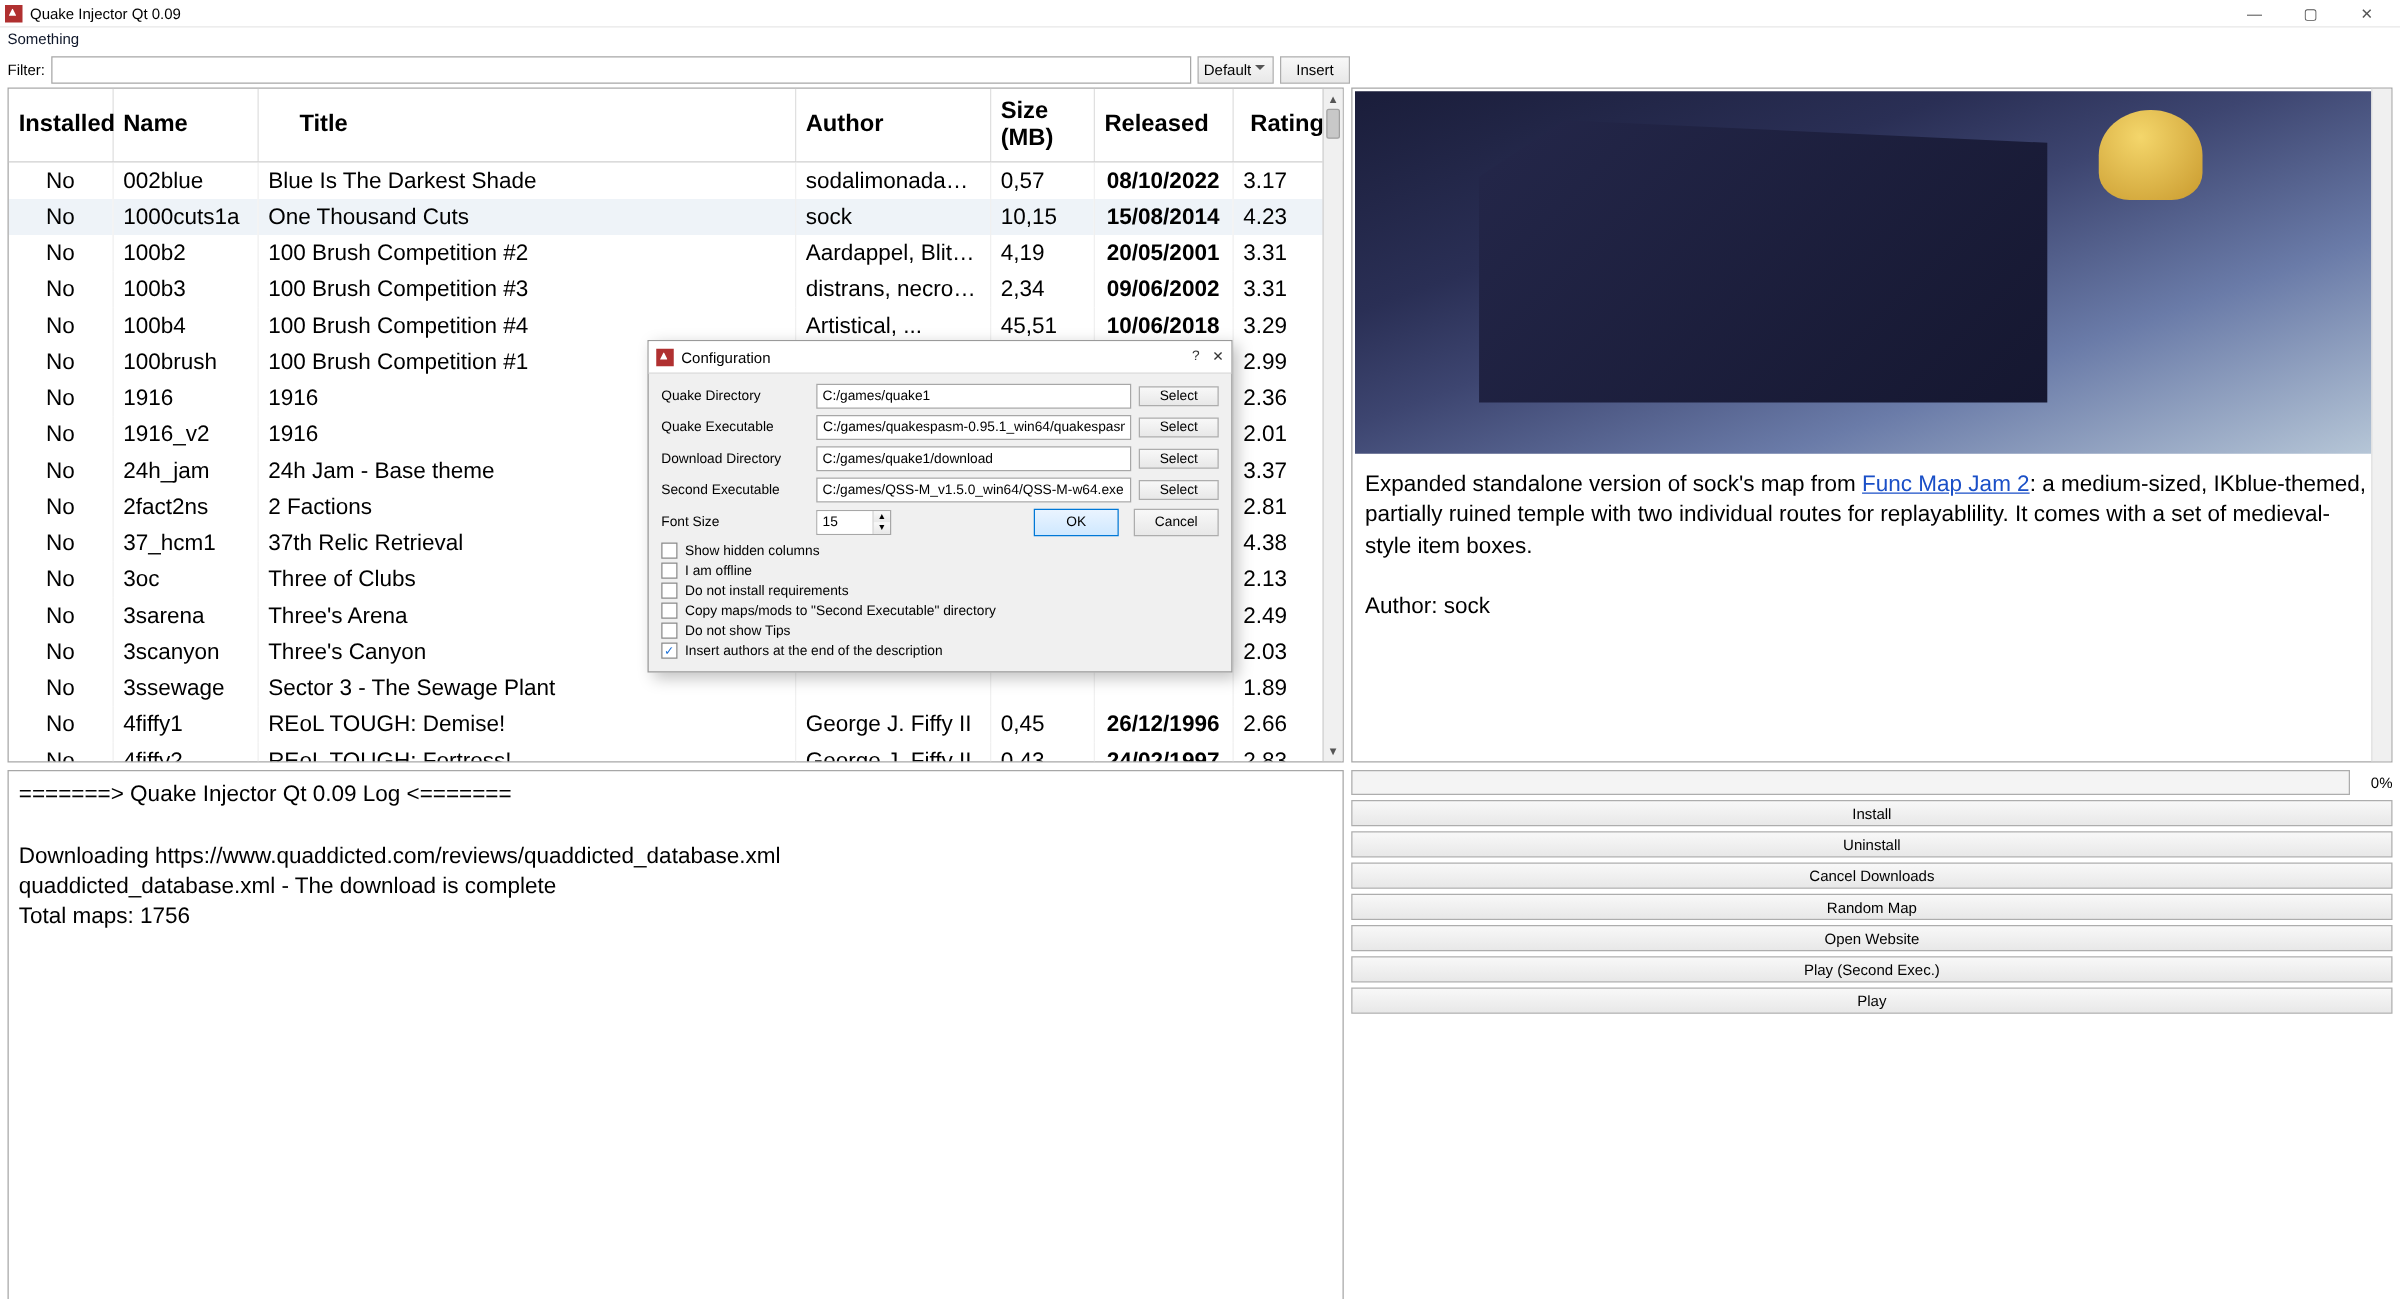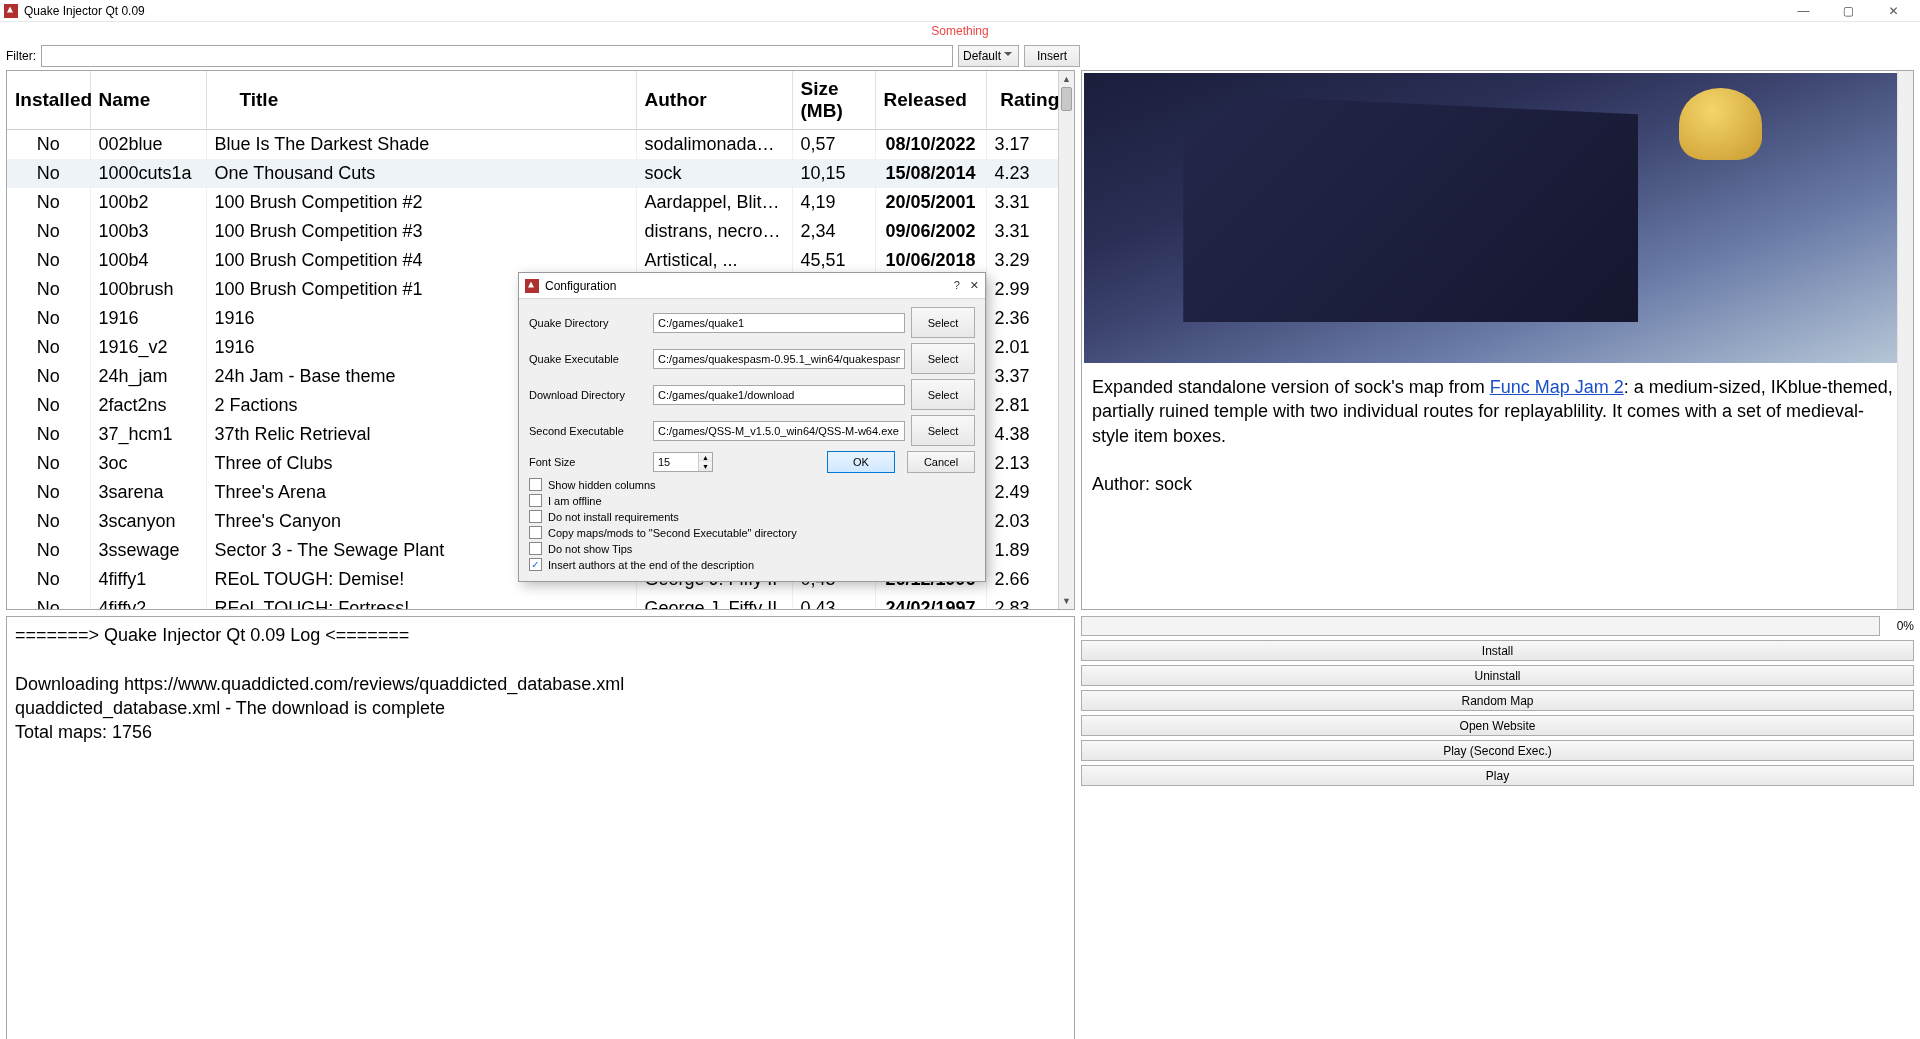--- a/index.html
+++ b/index.html
@@ -3,21 +3,21 @@
 <meta charset="utf-8">
 <style>
 * { box-sizing: border-box; margin: 0; padding: 0; }
 body { font-family: "Segoe UI", Arial, sans-serif; font-size: 12px; background: #fff; color: #000; overflow: hidden; }
 .titlebar { height: 22px; background: #fff; display: flex; align-items: center; padding: 0 4px; border-bottom: 1px solid #e8e8e8; }
 .titlebar-icon { width: 14px; height: 14px; background: #b03030; margin-right: 6px; position: relative; }
 .titlebar-icon::after { content:''; position:absolute; left:3px; top:3px; width:6px; height:6px; background:#fff; clip-path: polygon(50% 0,100% 100%,0 100%);}
 .titlebar-title { font-size: 12px; color: #000; }
 .win-controls { margin-left: auto; display: flex; gap: 0; }
 .win-btn { width: 45px; height: 22px; display:flex; align-items:center; justify-content:center; color:#555; }
-.menubar { height: 20px; padding: 2px 6px; font-size: 12px; color:#ef4444;text-align:center; }
+.menubar { height: 20px; padding: 2px 6px; font-size: 12px; color:#0f172a; }
 .filter-row { display:flex; align-items:center; padding: 3px 6px; gap:5px; }
 .filter-label { font-size:12px; }
 .filter-input { flex:0 0 auto; width: 912px; height:22px; border:1px solid #a7a7a7; padding:0 4px; font-size:12px; }
 .filter-combo { width:61px; height:22px; border:1px solid #adadad; background:linear-gradient(#f8f8f8,#e8e8e8); display:flex; align-items:center; padding:0 4px; font-size:12px; position:relative; }
 .filter-combo::after { content:''; position:absolute; right:6px; top:50%; transform:translateY(-50%); border:4px solid transparent; border-top-color:#555;}
 .btn { height:22px; border:1px solid #adadad; background:linear-gradient(#f8f8f8,#e8e8e8); font-size:12px; cursor:pointer; }
 .clear-btn { width:56px; }
 .main { display:flex; height: calc(100vh - 46px); padding: 0 6px 6px 6px; gap:6px; }
 .left { display:flex; flex-direction:column; width: 1069px; }
 .right { display:flex; flex-direction:column; flex:1; }
@@ -49,21 +49,21 @@
 .overlay { position:fixed; inset:0; pointer-events:none; }
 .dialog { position:absolute; left:518px; top:272px; width:468px; background:#f0f0f0; border:1px solid #9a9a9a; box-shadow:4px 4px 12px rgba(0,0,0,.25); pointer-events:auto; font-size:11px; }
 .dlg-title { height:26px; background:#fff; display:flex; align-items:center; padding:0 6px; border-bottom:1px solid #d8d8d8;}
 .dlg-title .titlebar-icon { width:14px; height:14px;}
 .dlg-title-text { font-size:12px; }
 .dlg-title-ctrls { margin-left:auto; display:flex; gap:10px; color:#333; }
 .dlg-body { padding:8px 10px 10px 10px; }
 .frow { display:flex; align-items:center; margin-bottom:5px; gap:6px; }
 .flabel { width:118px; font-size:11px; }
 .finput { flex:1; height:20px; border:1px solid #a7a7a7; padding:0 4px; font-size:11px; background:#fff; }
-.fselect { width:64px; height:31px; border:1px solid #adadad; background:linear-gradient(#f8f8f8,#e8e8e8); font-size:11px; cursor:pointer;}
+.fselect { width:64px; height:16px; border:1px solid #adadad; background:linear-gradient(#f8f8f8,#e8e8e8); font-size:11px; cursor:pointer;}
 .spin { width:60px; height:20px; border:1px solid #a7a7a7; display:flex; background:#fff; }
 .spin input { border:none; width:44px; padding:0 4px; font-size:11px; outline:none;}
 .spin .spbtns { width:15px; border-left:1px solid #ccc; display:flex; flex-direction:column;}
 .spin .spbtns div { flex:1; display:flex; align-items:center; justify-content:center; font-size:7px; background:linear-gradient(#f8f8f8,#e8e8e8);}
 .okbtn { width:68px; height:22px; border:1px solid #0078d7; background:linear-gradient(#eaf4ff,#cfe8ff); font-size:11px; cursor:pointer;}
 .cancelbtn { width:68px; height:22px; border:1px solid #adadad; background:linear-gradient(#f8f8f8,#e8e8e8); font-size:11px; cursor:pointer;}
 .chk-row { display:flex; align-items:center; gap:6px; margin-top:3px; font-size:11px;}
 .chk { width:13px; height:13px; border:1px solid #888; background:#fff; display:flex; align-items:center; justify-content:center; font-size:10px; color:#1a6fd8;}
 </style>
 </head>
@@ -286,20 +286,21 @@
       </div>
       <div class="preview-vscroll"></div>
     </div>
     <div class="action-col">
       <div class="progress-row">
         <div class="progress"></div>
         <div class="pct">0%</div>
       </div>
       <button class="abtn">Install</button>
       <button class="abtn">Uninstall</button>
+      <button class="abtn">Cancel Downloads</button>
       <button class="abtn">Random Map</button>
       <button class="abtn">Open Website</button>
       <button class="abtn">Play (Second Exec.)</button>
       <button class="abtn">Play</button>
     </div>
   </div>
 </div>
 
 <div class="overlay">
   <div class="dialog">

